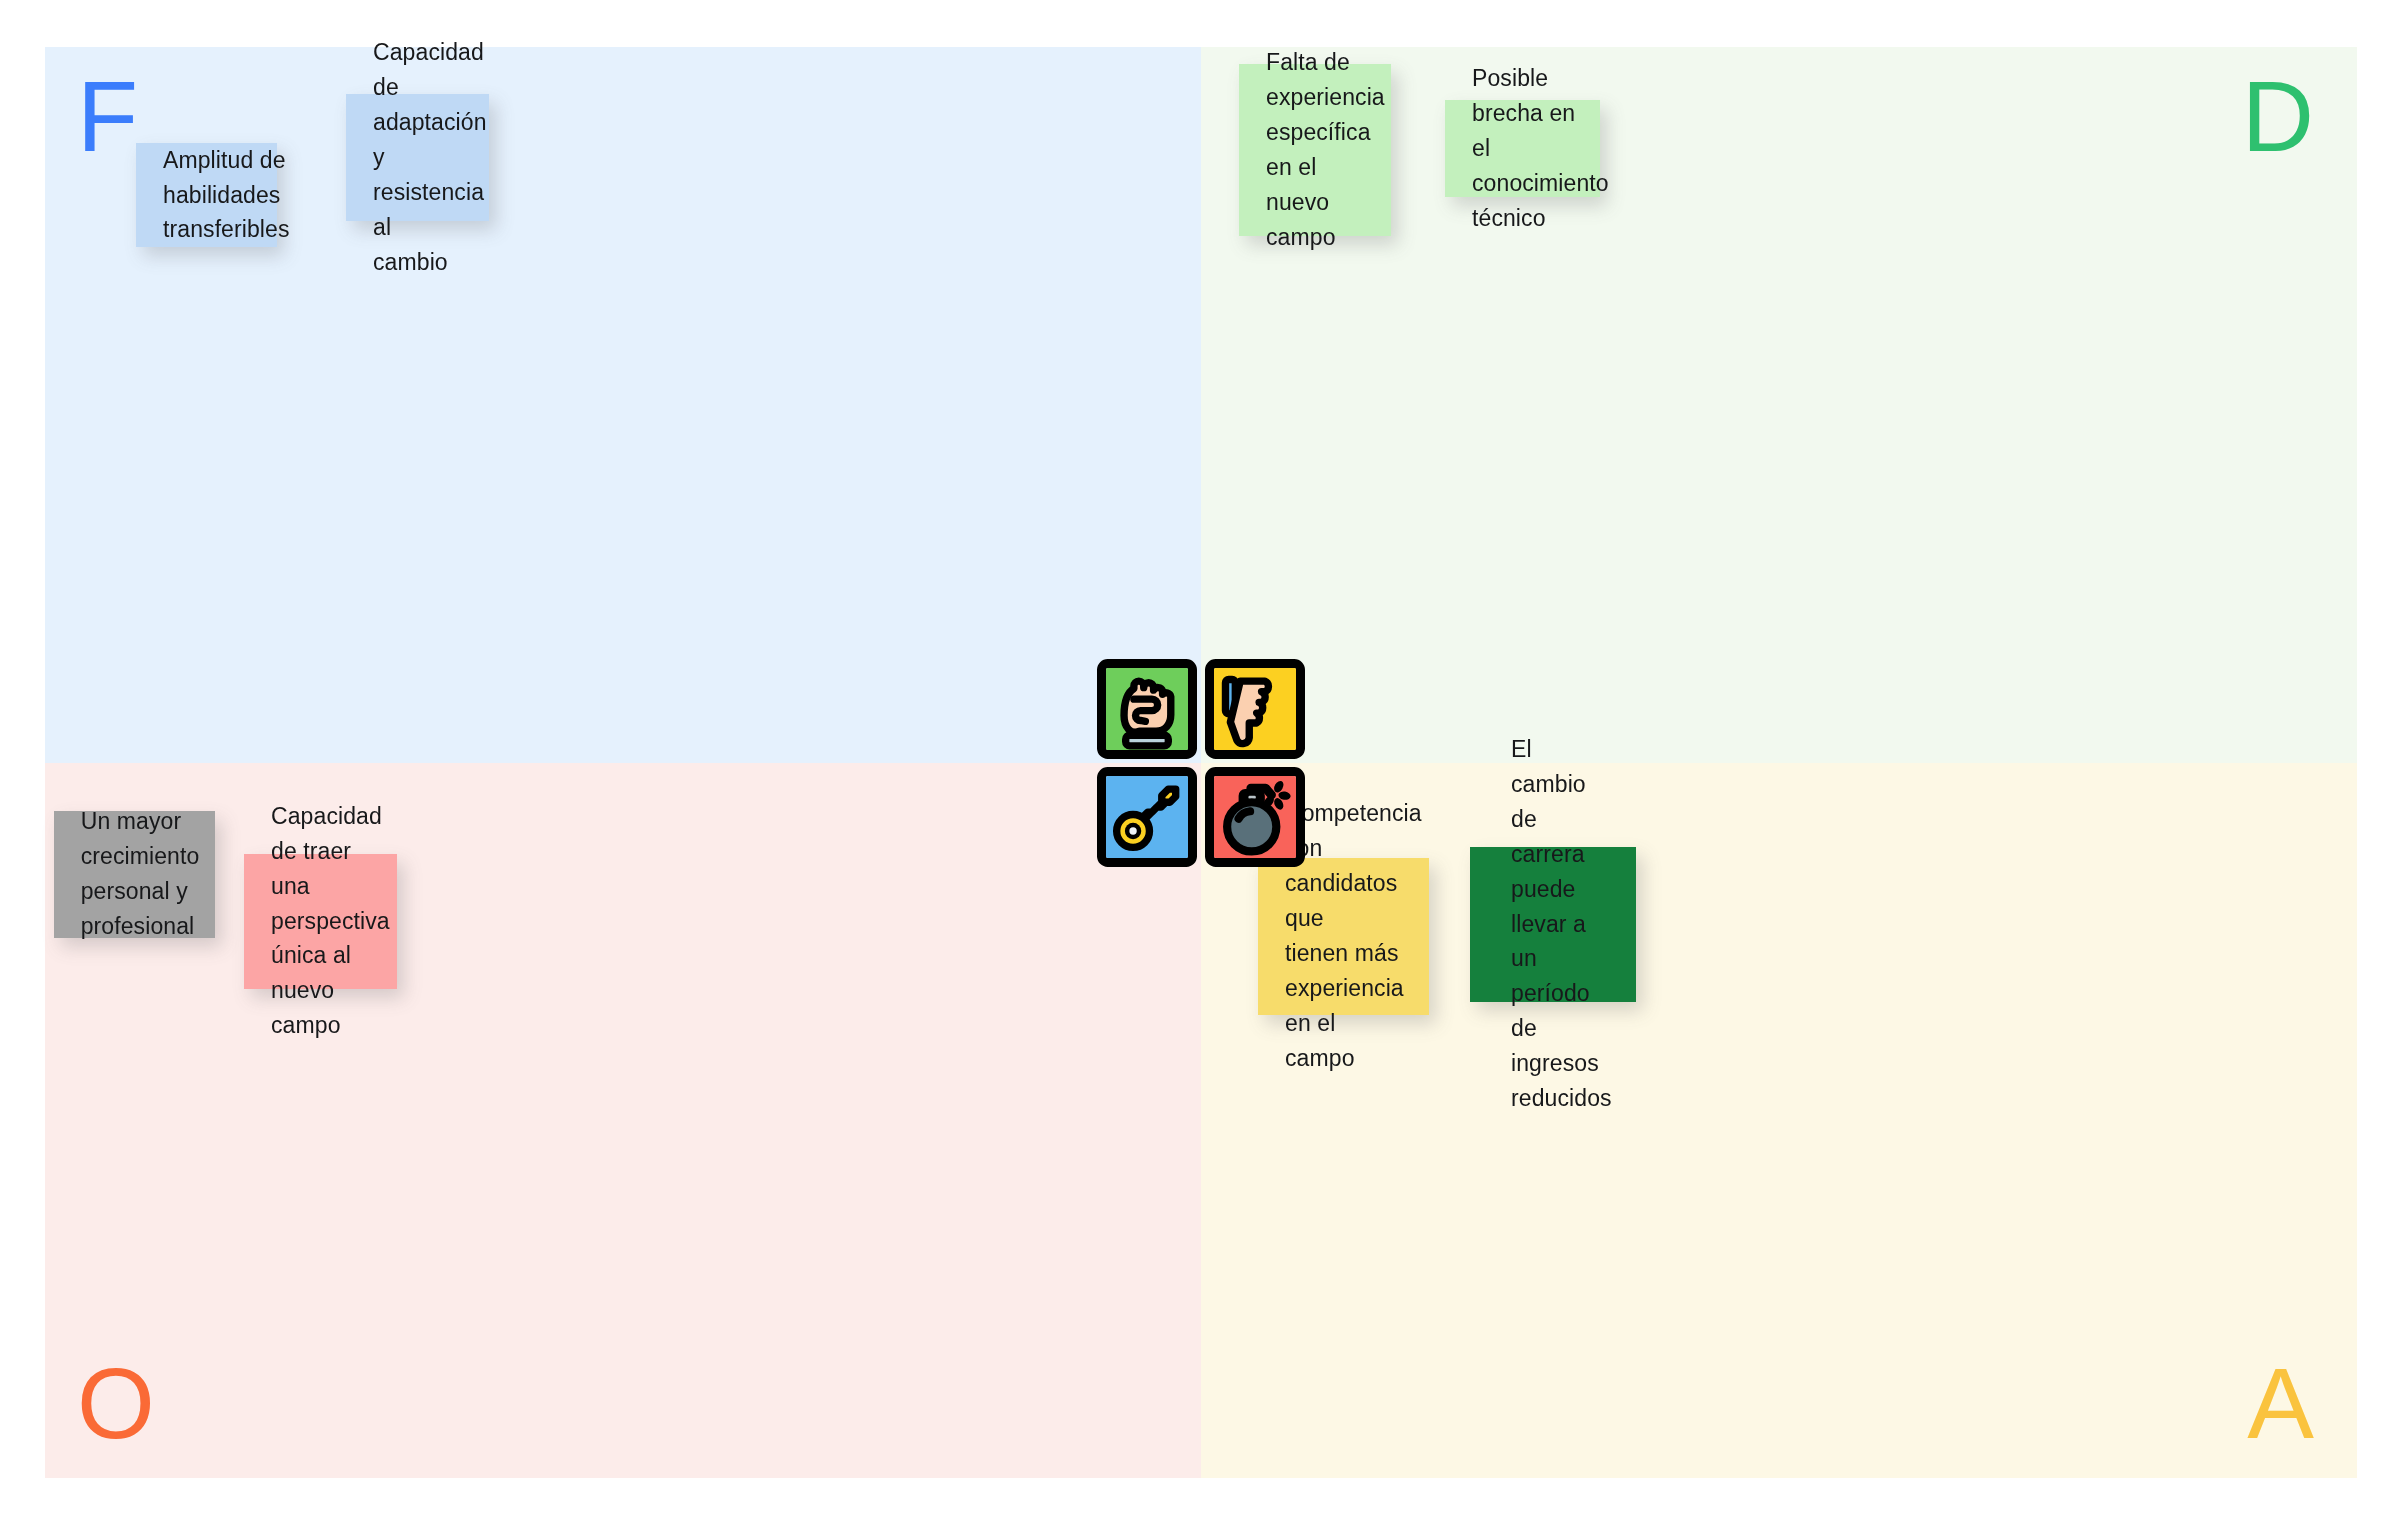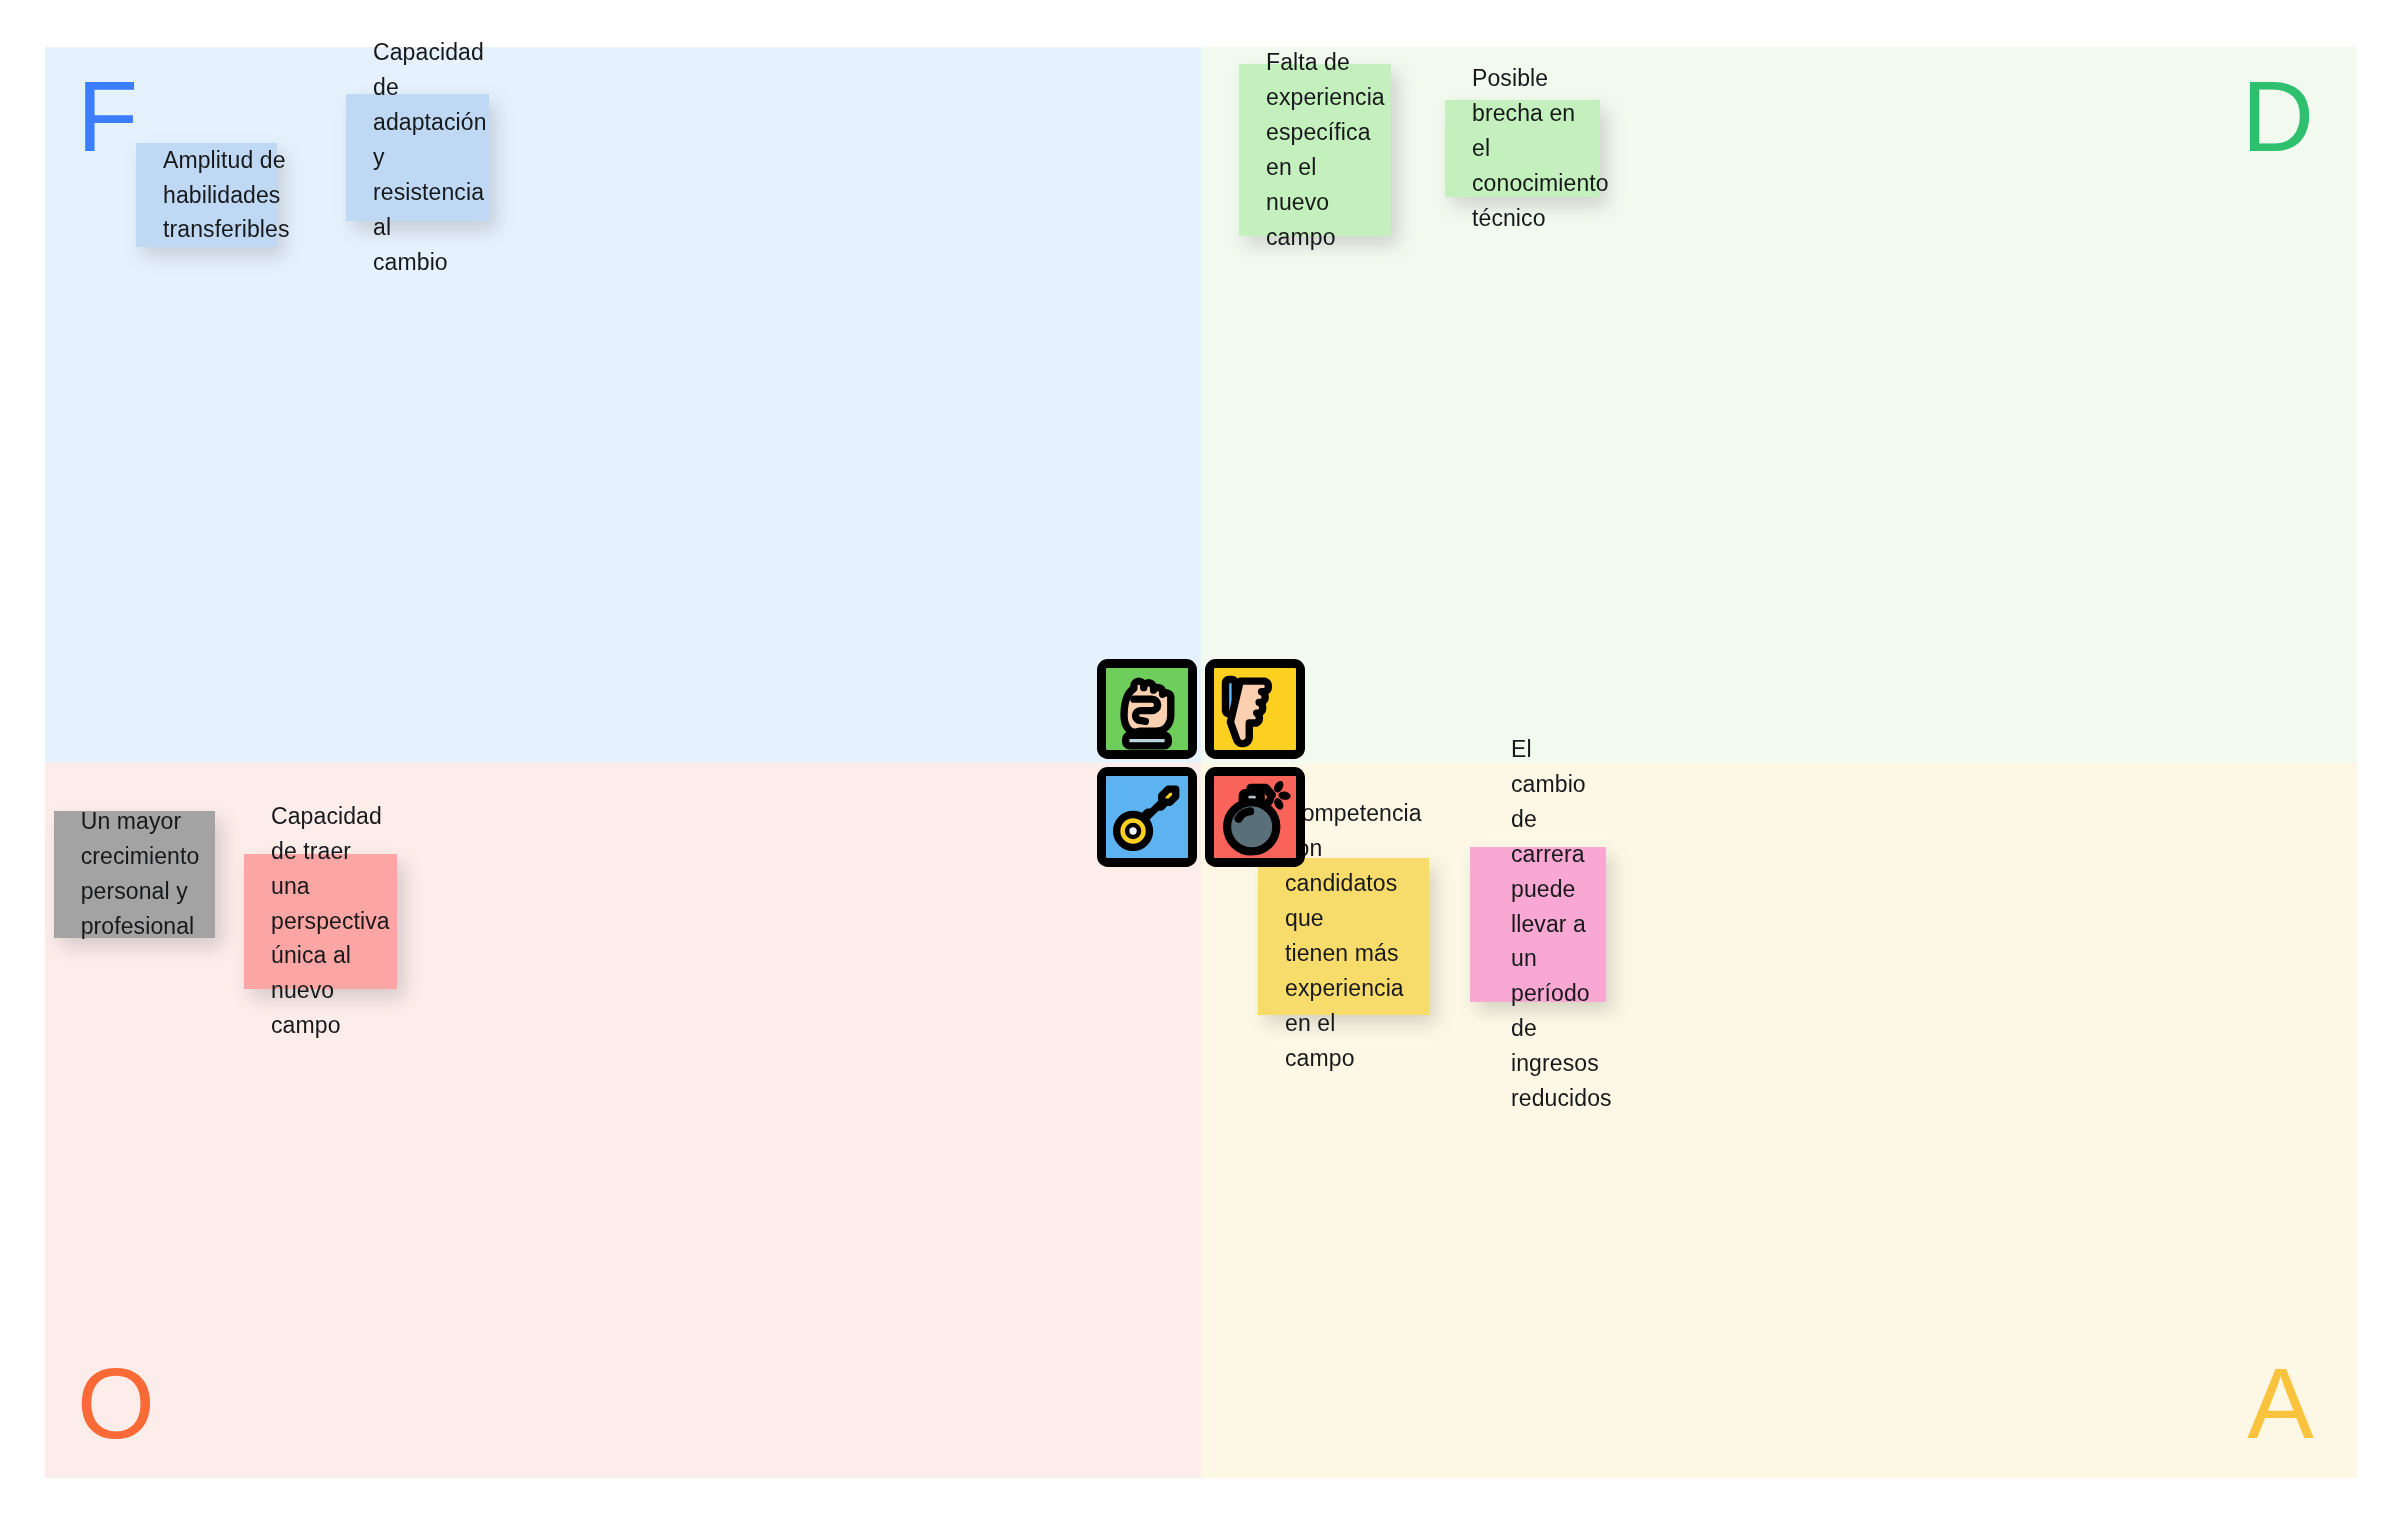--- a/index.html
+++ b/index.html
@@ -133,21 +133,21 @@
 
   <div class="quadrant" id="quad-threats" style="background: rgb(253, 248, 229);">
     <div class="quad-letter br" style="color: rgb(250, 195, 62);">A</div>
 
     <div class="note" style="left: 57px; top: 95px; width: 171px; height: 157px; background: rgb(247, 220, 107);">Competencia con
 candidatos que
 tienen más
 experiencia en el
 campo</div>
 
-    <div class="note" style="left: 269px; top: 84px; width: 136px; height: 155px; background: #f9a8d4; padding-left: 41px;">El cambio de
+    <div class="note" style="left: 269px; top: 84px; width: 166px; height: 155px; background: #15803d; padding-left: 41px;">El cambio de
 carrera puede
 llevar a un período
 de ingresos
 reducidos</div>
   </div>
 
   <div id="icon-cluster">
 
     <div class="icon-tile">
       <svg viewBox="0 0 100 100">

